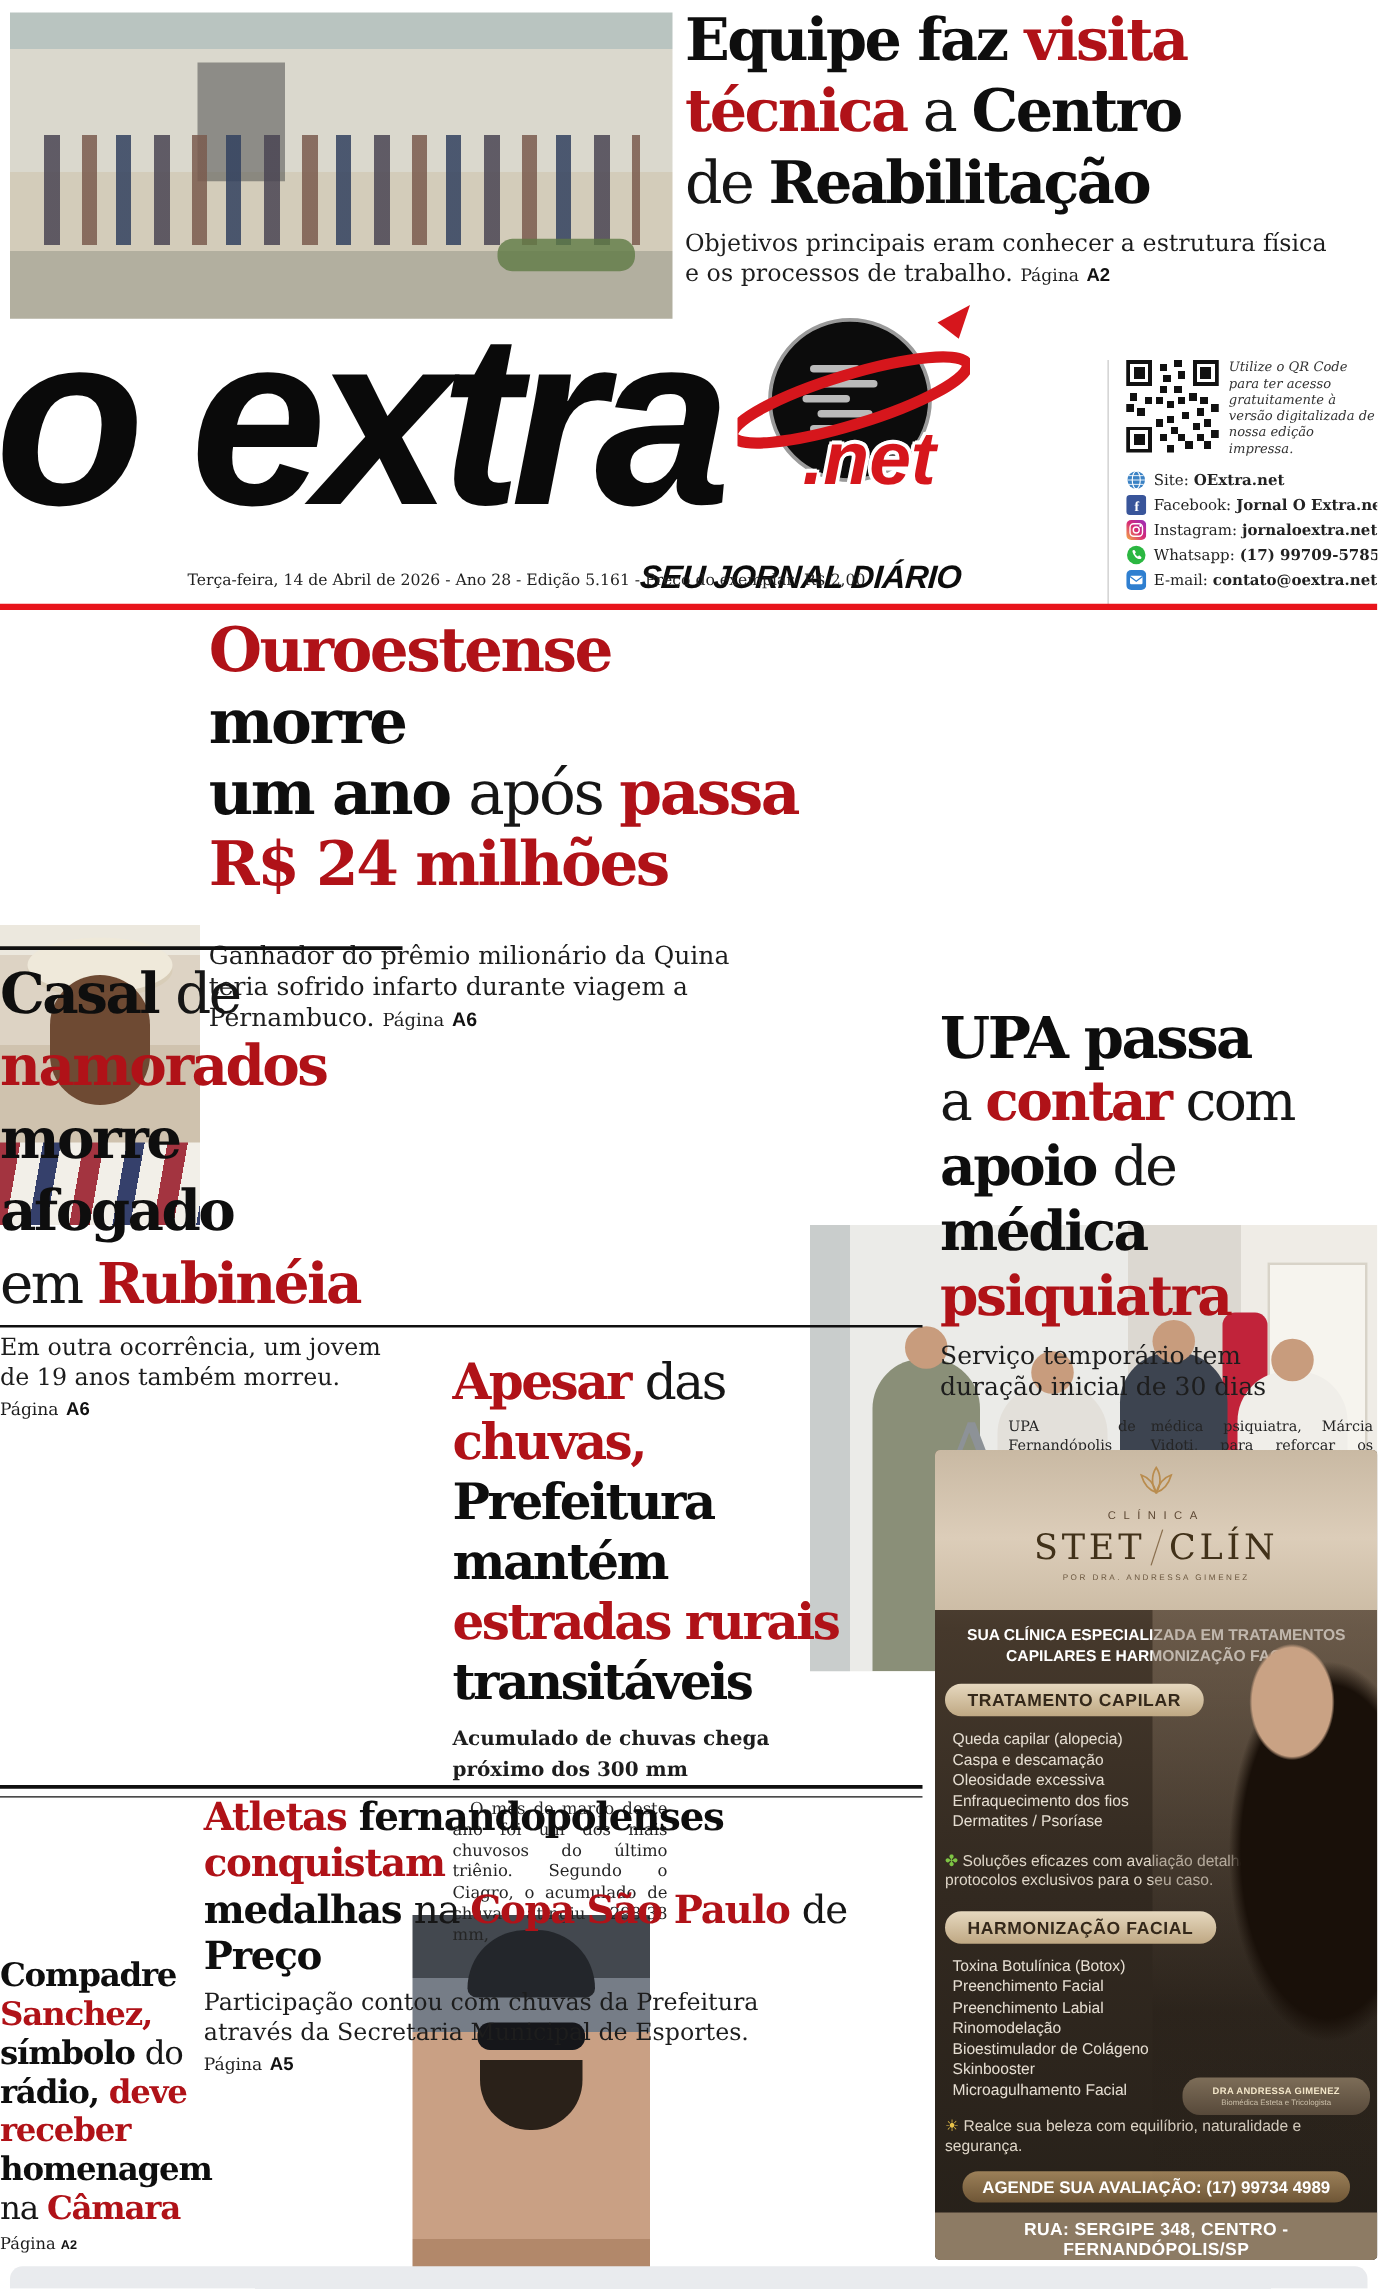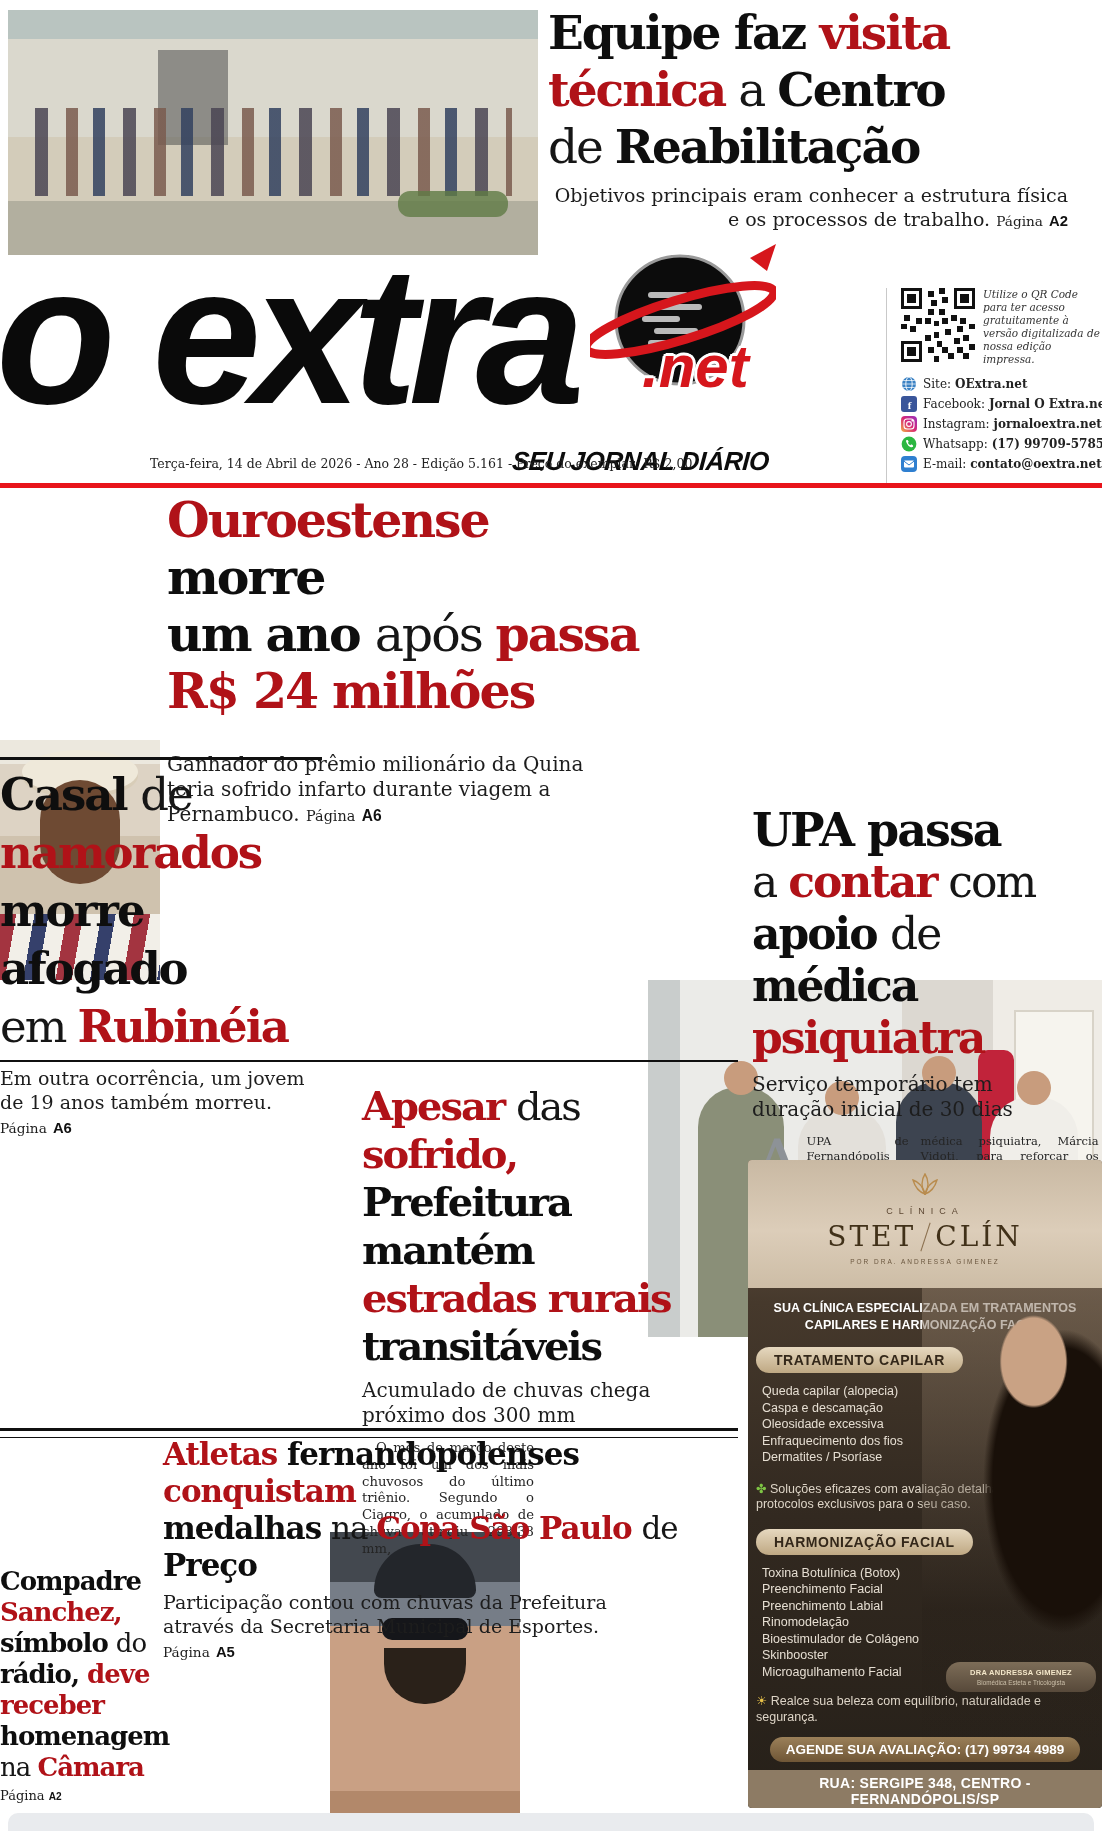--- a/index.html
+++ b/index.html
@@ -91,21 +91,21 @@
     <div class="crowd"></div>
     <div class="abs" style="right:30px;bottom:38px;width:110px;height:26px;border-radius:12px;background:#5f7a45;opacity:.8;"></div>
   </div>
 
   <div class="abs" style="left:548px;top:4px;width:550px;">
     <div class="hl" style="font-size:47px;line-height:57px;">
       <div><span class="k">Equipe faz </span><span class="r">visita</span></div>
       <div><span class="r">técnica</span><span class="t"> a </span><span class="k">Centro</span></div>
       <div><span class="t">de </span><span class="k">Reabilitação</span></div>
     </div>
-    <div class="sub" style="font-size:19px;line-height:24px;margin-top:8px;width:520px;text-align:right;">
+    <div class="sub" style="font-size:19px;line-height:24px;margin-top:8px;width:520px;">
       <span>Objetivos principais eram conhecer a estrutura física e os processos de trabalho.</span>
       <span class="pglab">Página</span> <span class="pgref">A2</span>
     </div>
   </div>
 
   <div class="abs" style="left:0;top:240px;width:880px;height:245px;">
     <div class="abs logo-main" style="left:-4px;top:-4px;">o extra</div>
     <svg class="abs" style="left:590px;top:0px;" width="186" height="168" viewBox="0 0 186 168">
       <circle cx="90" cy="80" r="64" fill="#0c0c0c"></circle>
       <circle cx="90" cy="80" r="64" fill="none" stroke="#9a9a9a" stroke-width="3"></circle>
@@ -296,26 +296,26 @@
         <span>médica psiquiatra, Márcia Vidoti, para reforçar os atendimentos relacionados à saúde mental.</span>
         <span class="pglab">Página</span> <span class="pgref">A4</span>
       </div>
     </div>
   </div>
 
   <div class="abs divider2" style="left:0;top:1060px;width:738px;"></div>
 
   <div class="abs" style="left:362px;top:1082px;width:378px;">
     <div class="hl" style="font-size:40px;line-height:48px;">
-      <div><span class="r">Apesar </span><span class="t">das </span><span class="r">sofrido,</span></div>
+      <div><span class="r">Apesar </span><span class="t">das </span><span class="r">chuvas,</span></div>
       <div><span class="k">Prefeitura mantém</span></div>
       <div><span class="r">estradas rurais</span></div>
       <div><span class="k">transitáveis</span></div>
     </div>
-    <div class="sub" style="font-size:20px;line-height:25px;margin-top:8px;width:330px;">Acumulado de chuvas chega próximo dos 300 mm</div>
+    <div class="sub" style="font-size:16px;line-height:25px;margin-top:8px;width:330px;font-weight:bold;">Acumulado de chuvas chega próximo dos 300 mm</div>
     <div style="display:flex;gap:14px;margin-top:12px;">
       <div class="bodytxt" style="width:172px;font-size:13.2px;line-height:16.8px;text-indent:14px;">O mês de março deste ano foi um dos mais chuvosos do último triênio. Segundo o Ciagro, o acumulado de chuva atingiu 298,38 mm,</div>
     </div>
   </div>
 
   <div class="abs divider-double" style="left:0;top:1428px;width:738px;"></div>
 
   <div class="abs" style="left:0;top:1566px;width:160px;">
     <div class="hl" style="font-size:26px;line-height:31px;letter-spacing:-1px;">
       <div><span class="k">Compadre</span></div>

